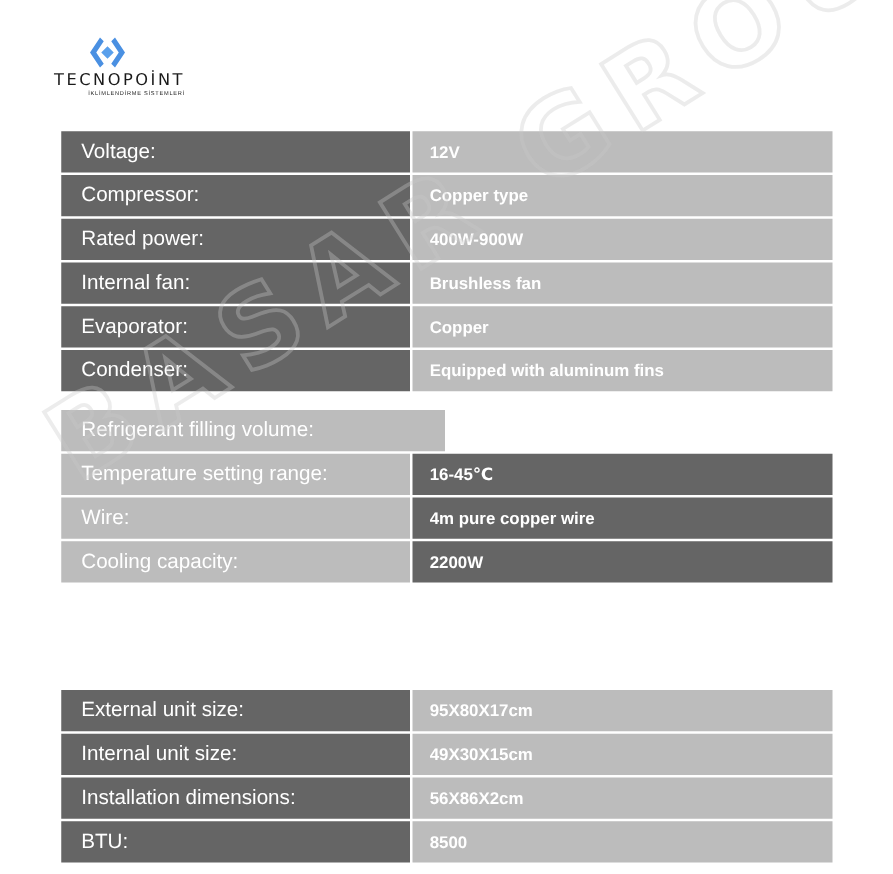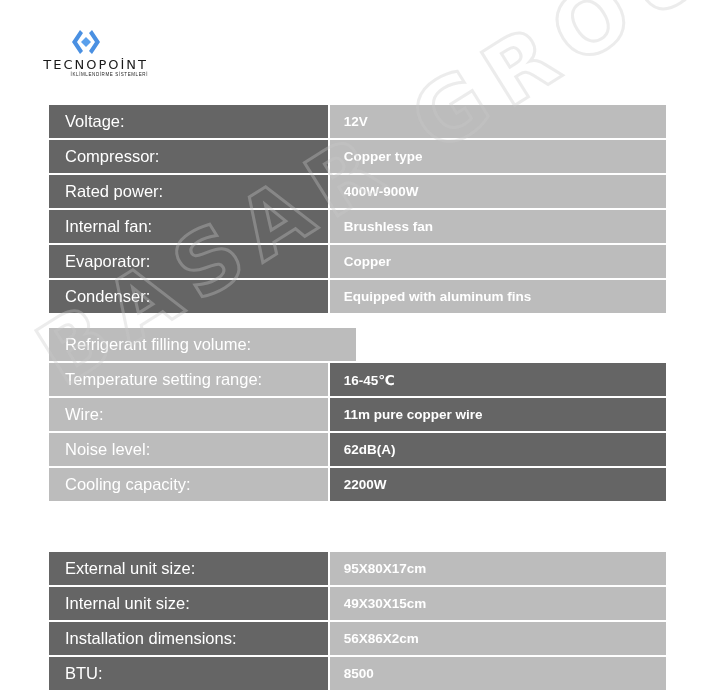--- a/index.html
+++ b/index.html
@@ -85,25 +85,21 @@
 <div class="section" style="top:328px;">
   <div class="row">
       <div class="cell-label light">Refrigerant filling volume:</div>
     </div>
   <div class="row">
       <div class="cell-label light">Temperature setting range:</div>
       <div class="cell-value dark">16-45℃</div>
     </div>
   <div class="row">
       <div class="cell-label light">Wire:</div>
-      <div class="cell-value dark">11m pure copper wire</div>
-    </div>
-  <div class="row">
-      <div class="cell-label light">Noise level:</div>
-      <div class="cell-value dark">62dB(A)</div>
+      <div class="cell-value dark">4m pure copper wire</div>
     </div>
   <div class="row">
       <div class="cell-label light">Cooling capacity:</div>
       <div class="cell-value dark">2200W</div>
     </div>
 </div>
 
 <div class="section" style="top:552px;">
   <div class="row">
       <div class="cell-label dark">External unit size:</div>

